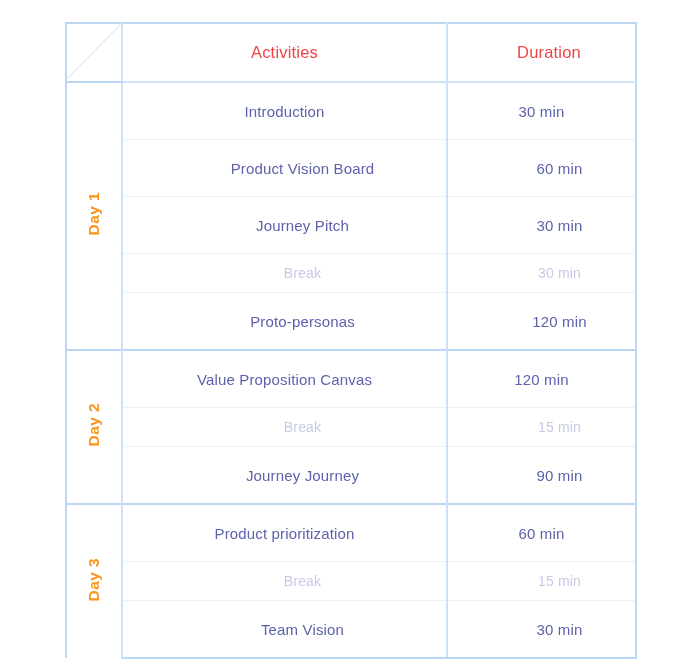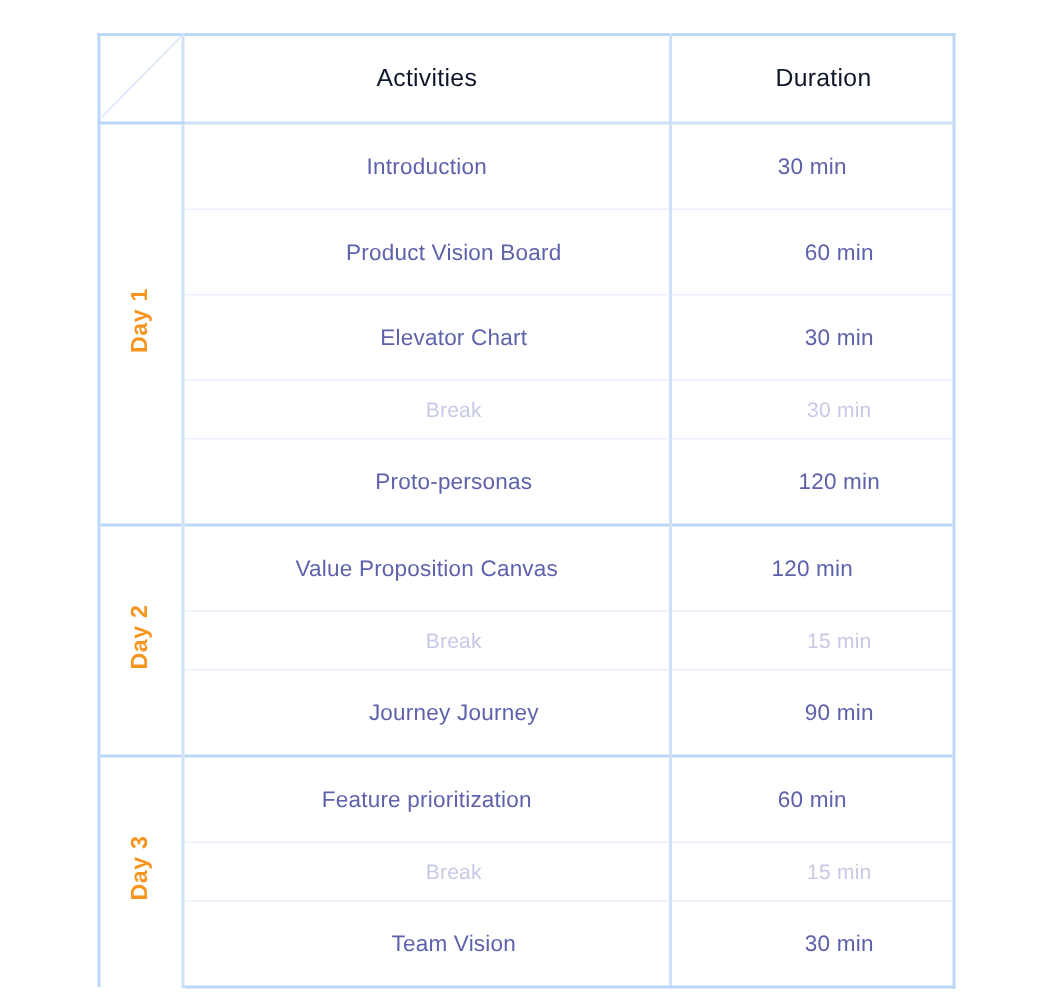--- a/index.html
+++ b/index.html
@@ -66,21 +66,21 @@
     pointer-events: none;
   }
   .corner-diagonal line {
     stroke: #dbe9fb;
     stroke-width: 1.2;
   }
 
   .head-cell {
     border-top: 2px solid #bcd6f5;
     border-bottom: 2px solid #cfe1f8;
-    color: #0f172a;
+    color: #ef4444;
     font-size: 16.5px;
     font-weight: bold;
     letter-spacing: 0.2px;
     height: 57px;
   }
   .head-cell.act  { border-right: 2px solid #cfe1f8; }
   .head-cell.dur  { border-right: 2px solid #bcd6f5; padding-left: 15px; }
 
   
   .day-cell {
@@ -159,21 +159,21 @@
         <tr class="h-normal row-groupstart">
           <td class="day-cell" rowspan="5"><span class="day-label">Day 1</span></td>
           <td class="act-cell">Introduction</td>
           <td class="dur-cell">30 min</td>
         </tr>
         <tr class="h-normal row-inner">
           <td class="act-cell">Product Vision Board</td>
           <td class="dur-cell">60 min</td>
         </tr>
         <tr class="h-normal row-inner">
-          <td class="act-cell">Elevator Chart</td>
+          <td class="act-cell">Journey Pitch</td>
           <td class="dur-cell">30 min</td>
         </tr>
         <tr class="h-break row-break row-inner">
           <td class="act-cell">Break</td>
           <td class="dur-cell">30 min</td>
         </tr>
         <tr class="h-normal row-inner">
           <td class="act-cell">Proto-personas</td>
           <td class="dur-cell">120 min</td>
         </tr>
@@ -185,21 +185,21 @@
         <tr class="h-break row-break row-inner">
           <td class="act-cell">Break</td>
           <td class="dur-cell">15 min</td>
         </tr>
         <tr class="h-normal row-inner">
           <td class="act-cell">Journey Journey</td>
           <td class="dur-cell">90 min</td>
         </tr>
         <tr class="h-normal row-groupstart">
           <td class="day-cell" rowspan="3"><span class="day-label">Day 3</span></td>
-          <td class="act-cell">Feature prioritization</td>
+          <td class="act-cell">Product prioritization</td>
           <td class="dur-cell">60 min</td>
         </tr>
         <tr class="h-break row-break row-inner">
           <td class="act-cell">Break</td>
           <td class="dur-cell">15 min</td>
         </tr>
         <tr class="h-normal row-inner row-last">
           <td class="act-cell">Team Vision</td>
           <td class="dur-cell">30 min</td>
         </tr>

